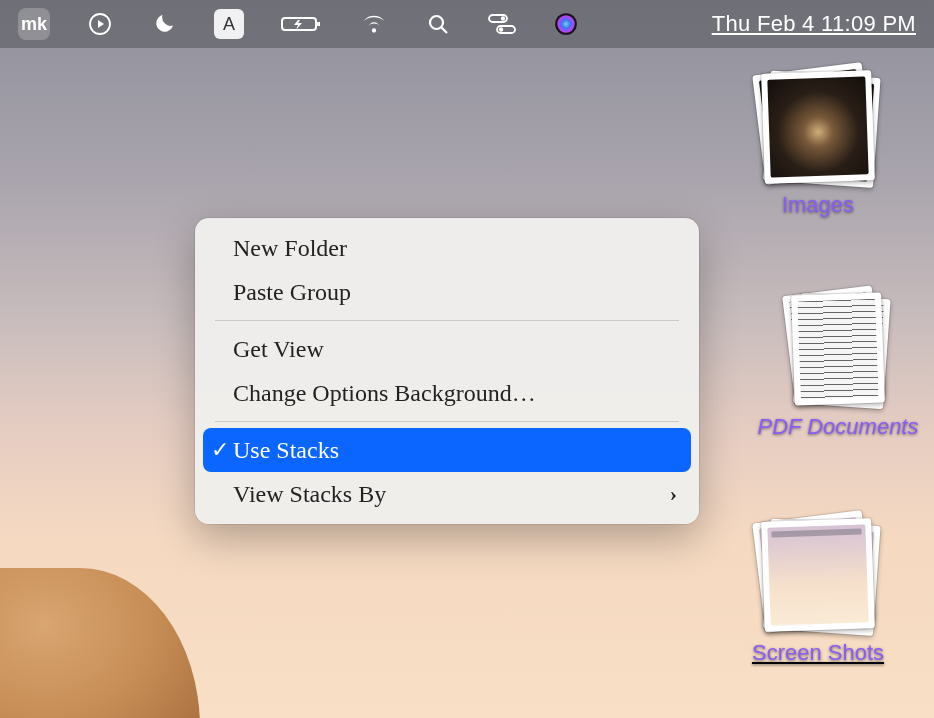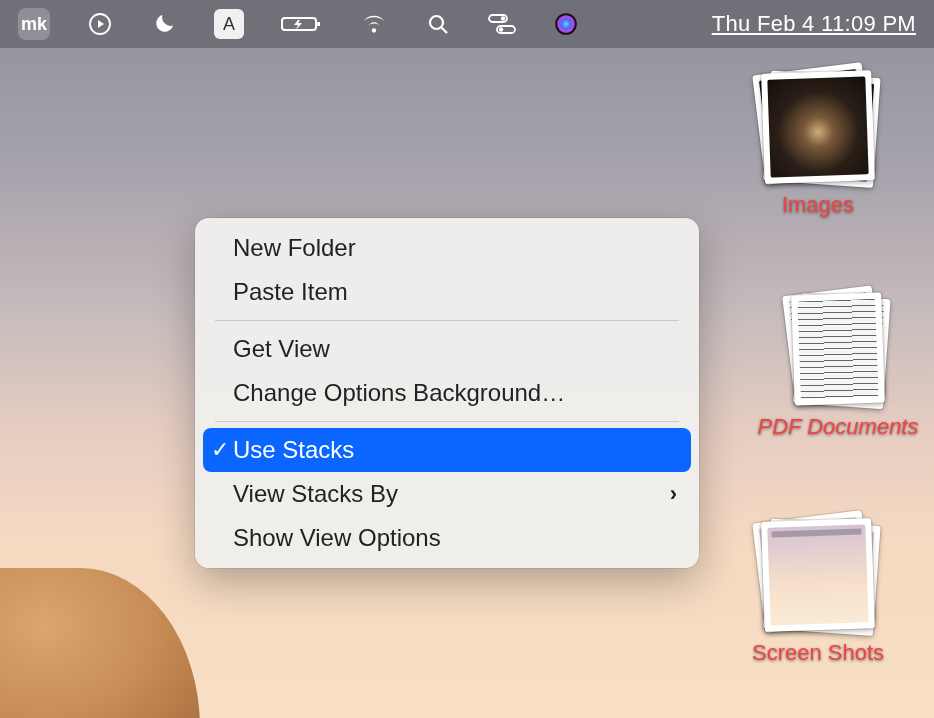--- a/index.html
+++ b/index.html
@@ -45,21 +45,21 @@
   .clock { font-size: 22px; font-weight: 500; letter-spacing: 0.3px; }
 
   
   .stack {
     position: absolute;
     width: 200px;
     text-align: center;
   }
   .stack .label {
     margin-top: 10px;
-    color: #ef4444;
+    color: #8b5cf6;
     font-size: 22px;
     font-weight: 500;
     text-shadow: 0 1px 3px rgba(0,0,0,0.55);
   }
   .stack-frame {
     width: 110px; height: 110px; margin: 0 auto; position: relative;
   }
   .stack-frame .card {
     position: absolute; inset: 0; background: #fff; border-radius: 3px;
     box-shadow: 0 2px 5px rgba(0,0,0,0.3), 0 0 0 1px rgba(0,0,0,0.1);
@@ -92,20 +92,21 @@
   
   .context-menu {
     position: absolute;
     left: 195px; top: 218px;
     width: 504px;
     background: rgba(240, 238, 236, 0.97);
     border-radius: 14px;
     box-shadow: 0 14px 40px rgba(0,0,0,0.28), 0 0 0 1px rgba(0,0,0,0.08);
     padding: 8px;
     color: #222;
+    font-family: Liberation Serif, serif;
   }
   .cm-item {
     display: flex; align-items: center;
     height: 44px;
     padding: 0 14px 0 30px;
     font-size: 24px;
     border-radius: 8px;
     position: relative;
   }
   .cm-item.selected {
@@ -222,56 +223,53 @@
     <div class="card mid">
         <div class="thumb thumb-pdf"></div>
       </div>
     <div class="card front">
         <div class="thumb thumb-pdf"></div>
       </div>
   </div>
   <div class="label">PDF Documents</div>
 </div>
 
-<div class="stack" style="left: 718px; top: 520px;">
+<div class="stack" style="left: 718px; top: 520px; text-decoration: underline;">
   <div class="stack-frame">
     <div class="card back">
         <div class="thumb thumb-screen"></div>
       </div>
     <div class="card mid">
         <div class="thumb thumb-screen"></div>
       </div>
     <div class="card front">
         <div class="thumb thumb-screen"></div>
       </div>
   </div>
   <div class="label">Screen Shots</div>
 </div>
 
 <div class="context-menu">
   <div class="cm-item">
       <span>New Folder</span>
     </div>
   <div class="cm-item">
-      <span>Paste Item</span>
+      <span>Paste Group</span>
     </div>
   <div class="cm-sep"></div>
   <div class="cm-item">
       <span>Get View</span>
     </div>
   <div class="cm-item">
       <span>Change Options Background…</span>
     </div>
   <div class="cm-sep"></div>
   <div class="cm-item selected">
     <span class="check">✓</span>
     <span>Use Stacks</span>
   </div>
   <div class="cm-item">
     <span>View Stacks By</span>
     <span class="chev">›</span>
   </div>
-  <div class="cm-item">
-      <span>Show View Options</span>
-    </div>
 </div>
 
 <div class="rock"></div>
 
 </body></html>

